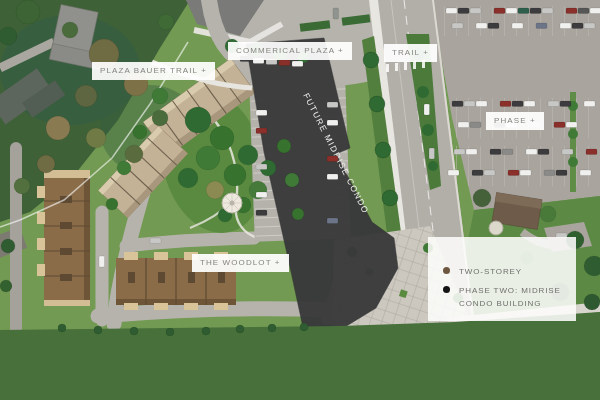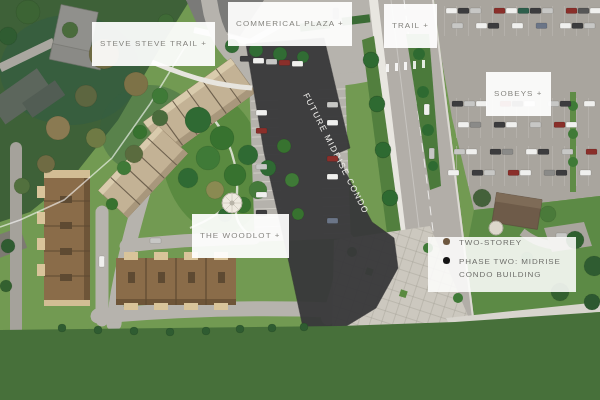--- a/index.html
+++ b/index.html
@@ -1,24 +1,24 @@
 <!DOCTYPE html>
 <html><head>
 <meta charset="utf-8">
 <style>
   html,body{margin:0;padding:0;background:#222;}
   .stage{position:relative;width:600px;height:400px;overflow:hidden;
          font-family:"Liberation Sans",sans-serif;background:#729a52;}
   .stage svg{position:absolute;left:0;top:0;display:block;}
   svg text{font-family:"Liberation Sans",sans-serif;}
   .map-label{position:absolute;background:rgba(255,255,255,.93);color:#85847f;
-             font-size:8px;letter-spacing:1.1px;line-height:1;padding:18px 8px;
-             white-space:nowrap;cursor:pointer;user-select:none;}
+             font-size:8px;letter-spacing:1.1px;line-height:1;padding:5px 8px;
+             white-space:nowrap;cursor:pointer;user-select:none;margin-top:40px;}
   .legend{position:absolute;left:428px;top:237px;width:148px;box-sizing:border-box;
-          background:rgba(253,253,252,.88);padding:0 8px 11px 15px;}
+          background:rgba(253,253,252,.88);padding:29px 8px 11px 15px;}
   .legend-row{display:flex;align-items:flex-start;margin-bottom:7px;}
   .legend-row:last-child{margin-bottom:0;justify-content:flex-end;}
   .legend-dot{width:7px;height:7px;border-radius:50%;flex:0 0 7px;margin:1px 9px 0 0;}
   .legend-label{font-size:8px;letter-spacing:.9px;color:#6e6e6a;line-height:1.55;max-width:112px;}
 </style>
 </head>
 <body>
 
 <div class="stage">
 
@@ -381,24 +381,24 @@
     <use href="#carH" x="327" y="218" fill="#6b7587"></use>
 
     <use href="#carV" x="424" y="104" fill="#f0f0ee"></use>
         <use href="#carV" x="429" y="148" fill="#c7c7c5"></use>
     <use href="#carV" x="99" y="256" fill="#f0f0ee"></use>
         <use href="#carH" x="150" y="238" fill="#c7c7c5"></use>
     <use href="#carH" x="556" y="233" fill="#c7c7c5"></use>
   </g>
 </svg>
 
-<div class="map-label" style="left:92px;top:22px">STEVE STEVE TRAIL +</div>
+<div class="map-label" style="left:92px;top:22px">PLAZA BAUER TRAIL +</div>
 <div class="map-label" style="left:228px;top:2px">COMMERICAL PLAZA +</div>
 <div class="map-label" style="left:384px;top:4px">TRAIL +</div>
-<div class="map-label" style="left:486px;top:72px">SOBEYS +</div>
+<div class="map-label" style="left:486px;top:72px">PHASE +</div>
 <div class="map-label" style="left:192px;top:214px">THE WOODLOT +</div>
 
 <div class="legend">
   <div class="legend-row">
     <span class="legend-dot" style="background-color:#6d573f"></span>
     <span class="legend-label">TWO-STOREY</span>
   </div>
   <div class="legend-row">
     <span class="legend-dot" style="background-color:#141414"></span>
     <span class="legend-label">PHASE TWO: MIDRISE CONDO BUILDING</span>

